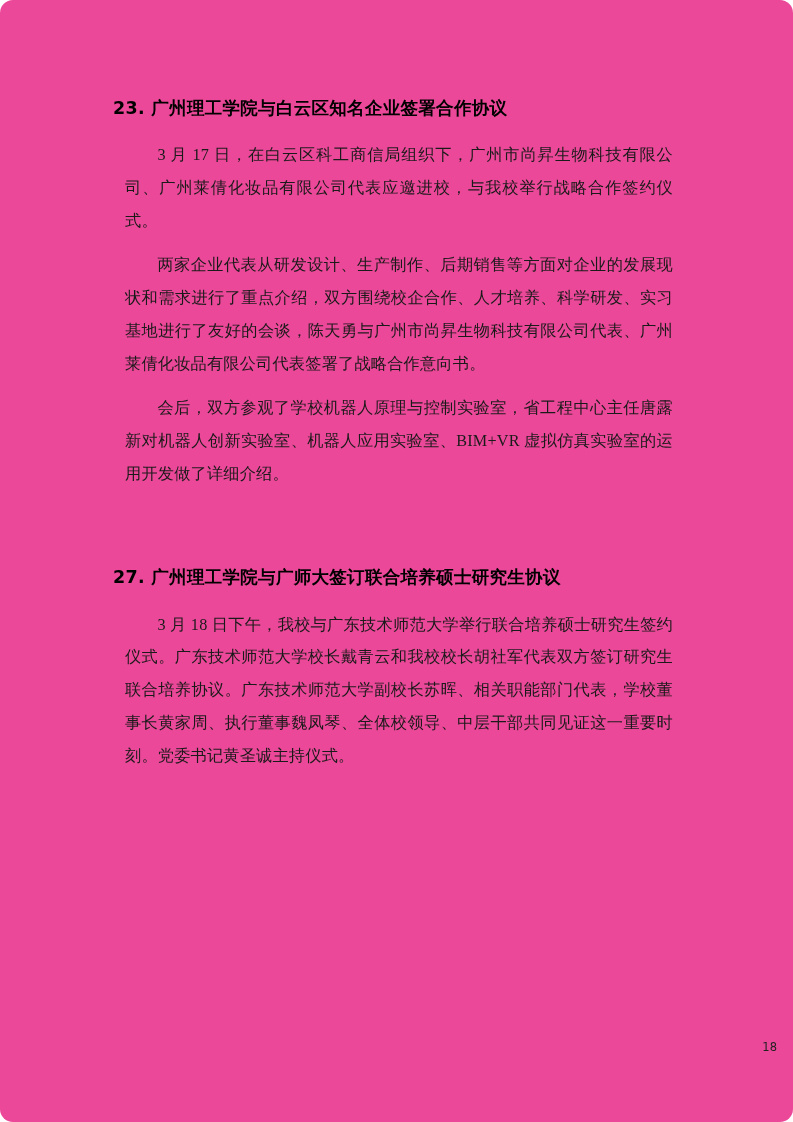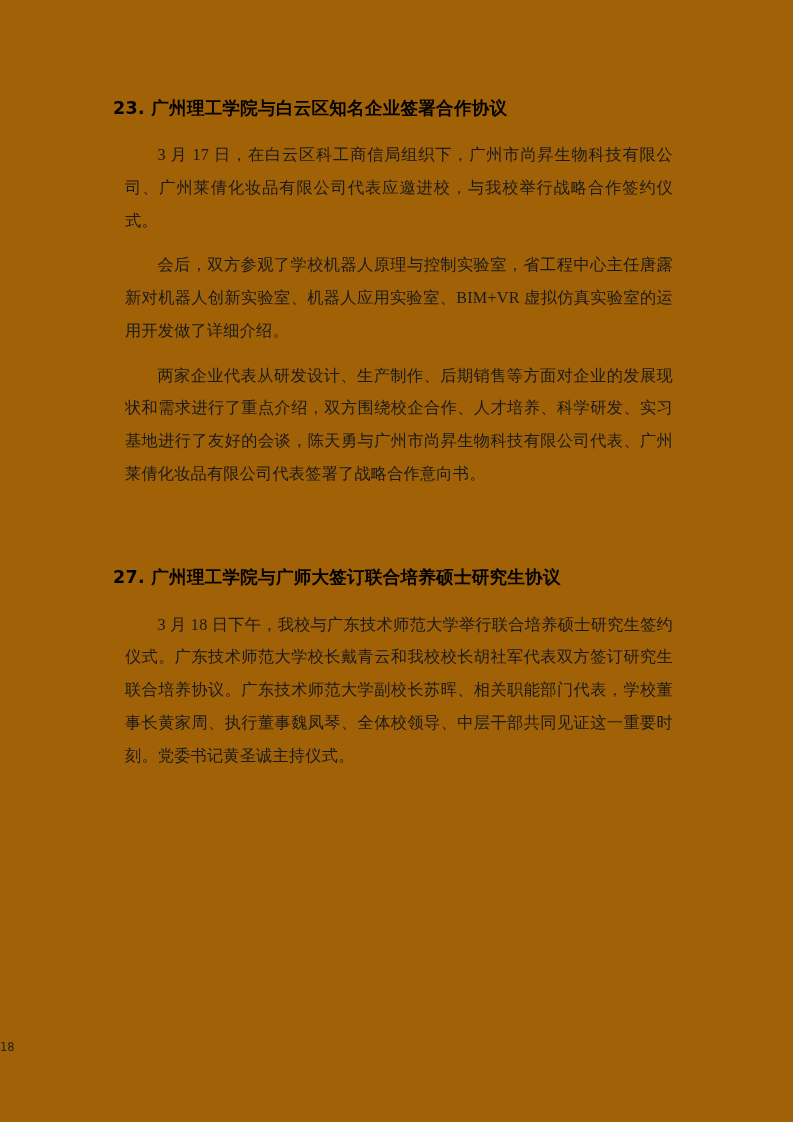--- a/index.html
+++ b/index.html
@@ -8,23 +8,24 @@
     background: #ffffff;
   }
   body {
     font-family: "Liberation Serif", serif;
     color: #1a1a1a;
   }
   .page {
     position: relative;
     width: 793px;
     height: 1122px;
-    background: #a16207;
+    background: #ec4899;
     overflow: hidden;
     box-sizing: border-box;
+    border-radius: 13px;
   }
   .content {
     position: absolute;
     left: 113px;
     top: 95px;
     width: 572px;
   }
   .section {
     margin-bottom: 0;
   }
@@ -46,39 +47,39 @@
     text-justify: inter-ideograph;
     letter-spacing: 0.2px;
     color: #1a1a1a;
   }
   .spacer-section {
     height: 62px;
   }
   .page-number {
     position: absolute;
     left: 0;
-    right: 10px;
+    right: 16px;
     top: 1040px;
-    text-align: left;
+    text-align: right;
     font-family: "DejaVu Sans", sans-serif;
     font-size: 11.5px;
     color: #222222;
   }
 </style>
 </head>
 <body>
 
 <div class="page">
   <div class="content">
 
     <div class="section">
       <h2 class="section-heading">23. 广州理工学院与白云区知名企业签署合作协议</h2>
       <p class="para">3 月 17 日，在白云区科工商信局组织下，广州市尚昇生物科技有限公司、广州莱倩化妆品有限公司代表应邀进校，与我校举行战略合作签约仪式。</p>
+      <p class="para">两家企业代表从研发设计、生产制作、后期销售等方面对企业的发展现状和需求进行了重点介绍，双方围绕校企合作、人才培养、科学研发、实习基地进行了友好的会谈，陈天勇与广州市尚昇生物科技有限公司代表、广州莱倩化妆品有限公司代表签署了战略合作意向书。</p>
       <p class="para">会后，双方参观了学校机器人原理与控制实验室，省工程中心主任唐露新对机器人创新实验室、机器人应用实验室、BIM+VR 虚拟仿真实验室的运用开发做了详细介绍。</p>
-      <p class="para">两家企业代表从研发设计、生产制作、后期销售等方面对企业的发展现状和需求进行了重点介绍，双方围绕校企合作、人才培养、科学研发、实习基地进行了友好的会谈，陈天勇与广州市尚昇生物科技有限公司代表、广州莱倩化妆品有限公司代表签署了战略合作意向书。</p>
     </div>
 
     <div class="spacer-section"></div>
 
     <div class="section">
       <h2 class="section-heading">27. 广州理工学院与广师大签订联合培养硕士研究生协议</h2>
       <p class="para">3 月 18 日下午，我校与广东技术师范大学举行联合培养硕士研究生签约仪式。广东技术师范大学校长戴青云和我校校长胡社军代表双方签订研究生联合培养协议。广东技术师范大学副校长苏晖、相关职能部门代表，学校董事长黄家周、执行董事魏凤琴、全体校领导、中层干部共同见证这一重要时刻。党委书记黄圣诚主持仪式。</p>
     </div>
 
   </div>

